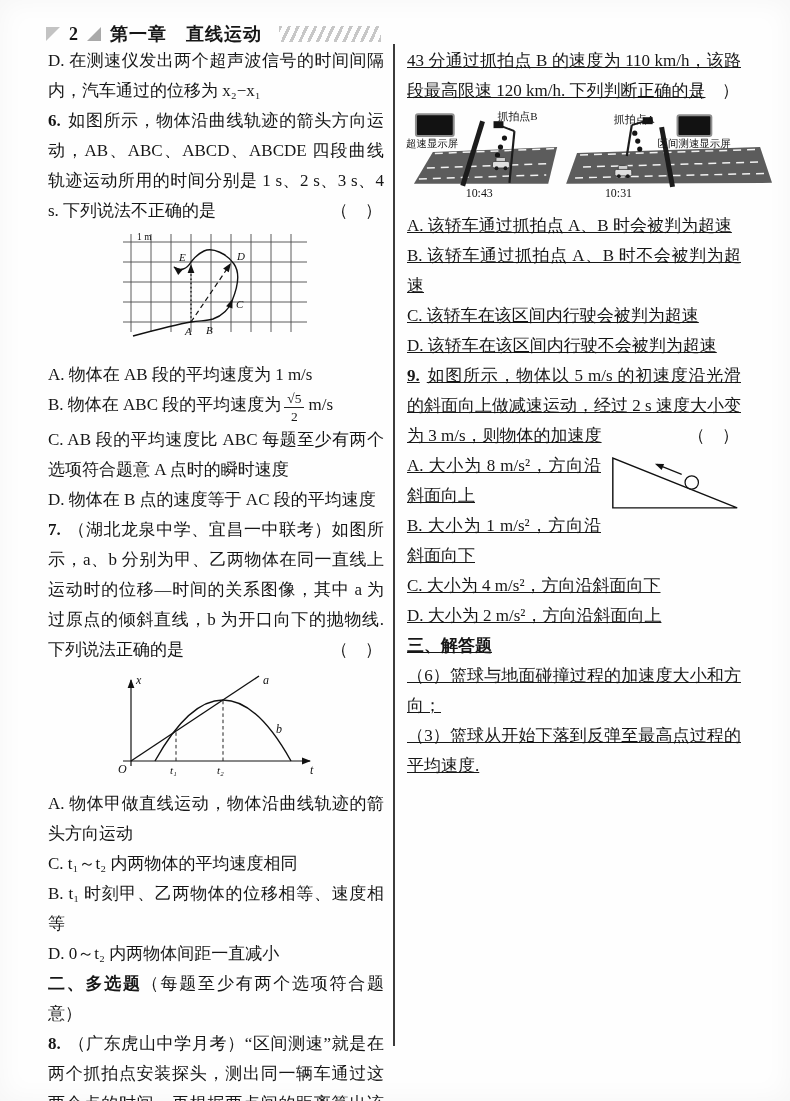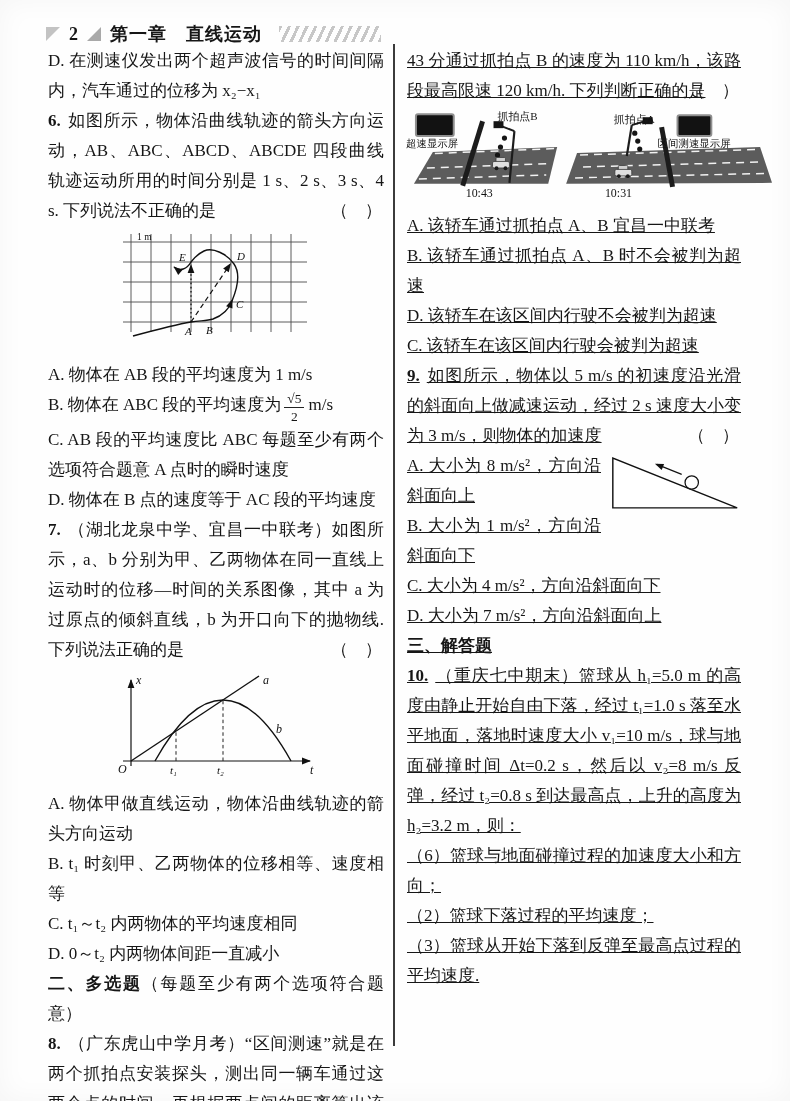--- a/index.html
+++ b/index.html
@@ -130,22 +130,22 @@
           <text x="9" y="102">O</text>
           <text x="154" y="13">a</text>
           <text x="167" y="62">b</text>
           <text x="61" y="103" font-size="11">t₁</text>
           <text x="108" y="103" font-size="11">t₂</text>
         </g>
       </svg>
     </figure>
 
     <p class="para">A. 物体甲做直线运动，物体沿曲线轨迹的箭头方向运动</p>
+    <p class="para">C. t₁～t₂ 内两物体的平均速度相同</p>
     <p class="para">B. t₁ 时刻甲、乙两物体的位移相等、速度相等</p>
-    <p class="para">C. t₁～t₂ 内两物体的平均速度相同</p>
     <p class="para">D. 0～t₂ 内两物体间距一直减小</p>
 
     <p class="para section-head">
       <b>二、多选题</b><span>（每题至少有两个选项符合题意）</span>
     </p>
 
     <p class="para">
       <b class="qnum">8.</b><span>（广东虎山中学月考）“区间测速”就是在两个抓拍点安装探头，测出同一辆车通过这两个点的时间，再根据两点间的距离算出该车在这一区间路段的平均车速，如果超过该路段的最高限速，即被判为超速. 如图所示，若抓拍点 A、B 相距 30 km，一辆轿车 10 点 31 分通过抓拍点 A 的速度为 100 km/h，10 点</span>
     </p>
   </section>
@@ -211,24 +211,24 @@
             <circle cx="4" cy="9.3" r="1.9" fill="#1a1a1a"></circle>
             <circle cx="13" cy="9.3" r="1.9" fill="#1a1a1a"></circle>
           </g>
           <text x="209" y="12" font-size="11">抓拍点A</text>
           <text x="253" y="36" font-size="10.5">区间测速显示屏</text>
           <text x="200" y="86" font-size="12">10:31</text>
         </g>
       </svg>
     </figure>
 
-    <p class="para">A. 该轿车通过抓拍点 A、B 宜昌一中联考</p>
+    <p class="para">A. 该轿车通过抓拍点 A、B 时会被判为超速</p>
     <p class="para">B. 该轿车通过抓拍点 A、B 时不会被判为超速</p>
+    <p class="para">C. 该轿车在该区间内行驶会被判为超速</p>
     <p class="para">D. 该轿车在该区间内行驶不会被判为超速</p>
-    <p class="para">C. 该轿车在该区间内行驶会被判为超速</p>
 
     <p class="para stem">
       <b class="qnum">9.</b><span>如图所示，物体以 5 m/s 的初速度沿光滑的斜面向上做减速运动，经过 2 s 速度大小变为 3 m/s，则物体的加速度</span>
       <span class="paren">（　）</span>
     </p>
 
     <div>
       <p class="para">
         <span class="incline">
           <svg width="132" height="58" viewBox="0 0 138 58">
@@ -237,29 +237,25 @@
               </defs>
             <path d="M4 3 L4 55 L134 55 Z" fill="#ffffff" stroke="#111" stroke-width="1.5"></path>
             <circle cx="86.5" cy="28.5" r="7" fill="#fff" stroke="#111" stroke-width="1.3"></circle>
             <line x1="76" y1="20" x2="50" y2="9.5" stroke="#111" stroke-width="1.2"></line>
             <use href="#ah4" transform="translate(48,9) rotate(202)" fill="#111"></use>
           </svg>
         </span><span>A. 大小为 8 m/s²，方向沿斜面向上</span>
       </p>
       <p class="para">B. 大小为 1 m/s²，方向沿斜面向下</p>
       <p class="para">C. 大小为 4 m/s²，方向沿斜面向下</p>
-      <p class="para">D. 大小为 7 m/s²，方向沿斜面向上</p>
+      <p class="para">D. 大小为 2 m/s²，方向沿斜面向上</p>
       <div class="clear"></div>
     </div>
 
     <p class="para section-head">
       <b>三、解答题</b>
     </p>
 
-    <p class="para">
-      <b class="qnum">10.</b><span>（重庆七中期末）篮球从 h₁=5.0 m 的高度由静止开始自由下落，经过 t₁=1.0 s 落至水平地面，落地时速度大小 v₁=10 m/s，球与地面碰撞时间 Δt=0.2 s，然后以 v₂=8 m/s 反弹，经过 t₂=0.8 s 到达最高点，上升的高度为 h₂=3.2 m，则：</span>
-    </p>
     <p class="para">（6）篮球与地面碰撞过程的加速度大小和方向；</p>
-    <p class="para">（2）篮球下落过程的平均速度；</p>
     <p class="para">（3）篮球从开始下落到反弹至最高点过程的平均速度.</p>
   </section>
 
 </div>
 
 </body></html>

